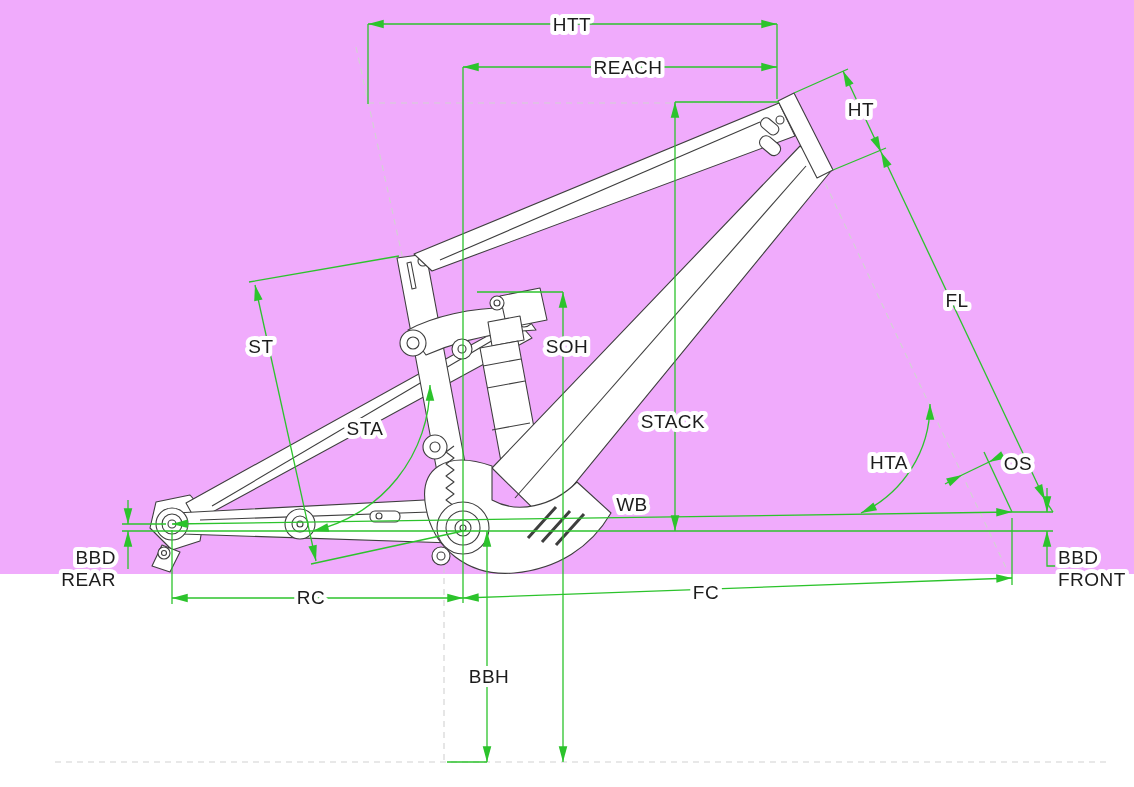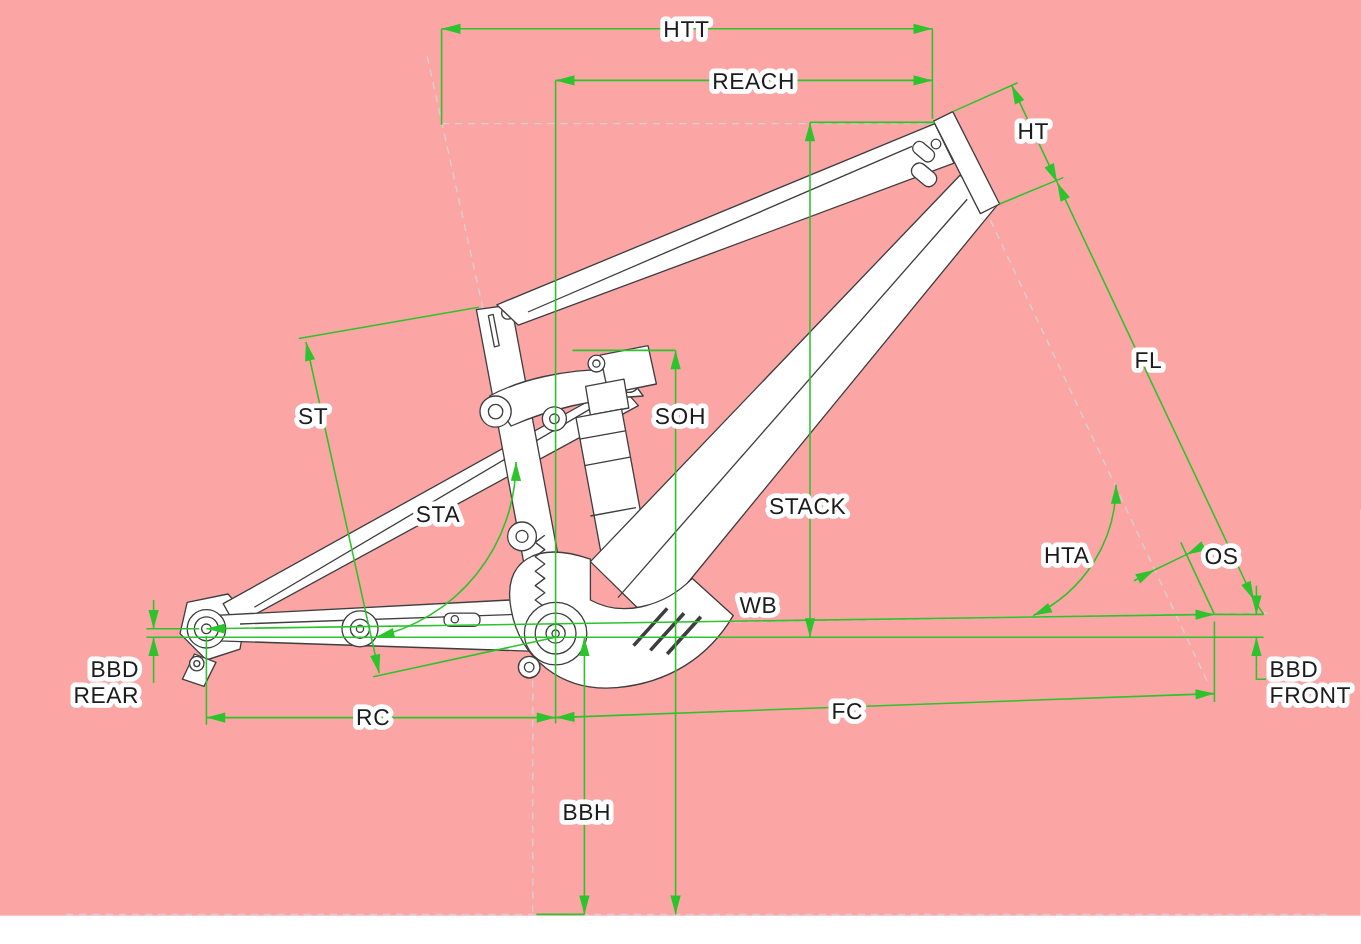--- a/index.html
+++ b/index.html
@@ -6,22 +6,22 @@
     margin: 0;
     padding: 0;
     background: #ffffff;
     width: 1134px;
     height: 787px;
     overflow: hidden;
   }
   .stage {
     position: relative;
     width: 1134px;
-    height: 763px;
-    background: #fca5a5;
+    height: 574px;
+    background: #f0abfc;
   }
   svg { display: block; }
   .dim-label {
     font-family: "Liberation Sans", sans-serif;
     font-size: 19px;
     fill: #1c1c1c;
     paint-order: stroke;
     stroke: #ffffff;
     stroke-width: 8px;
     stroke-linejoin: round;

